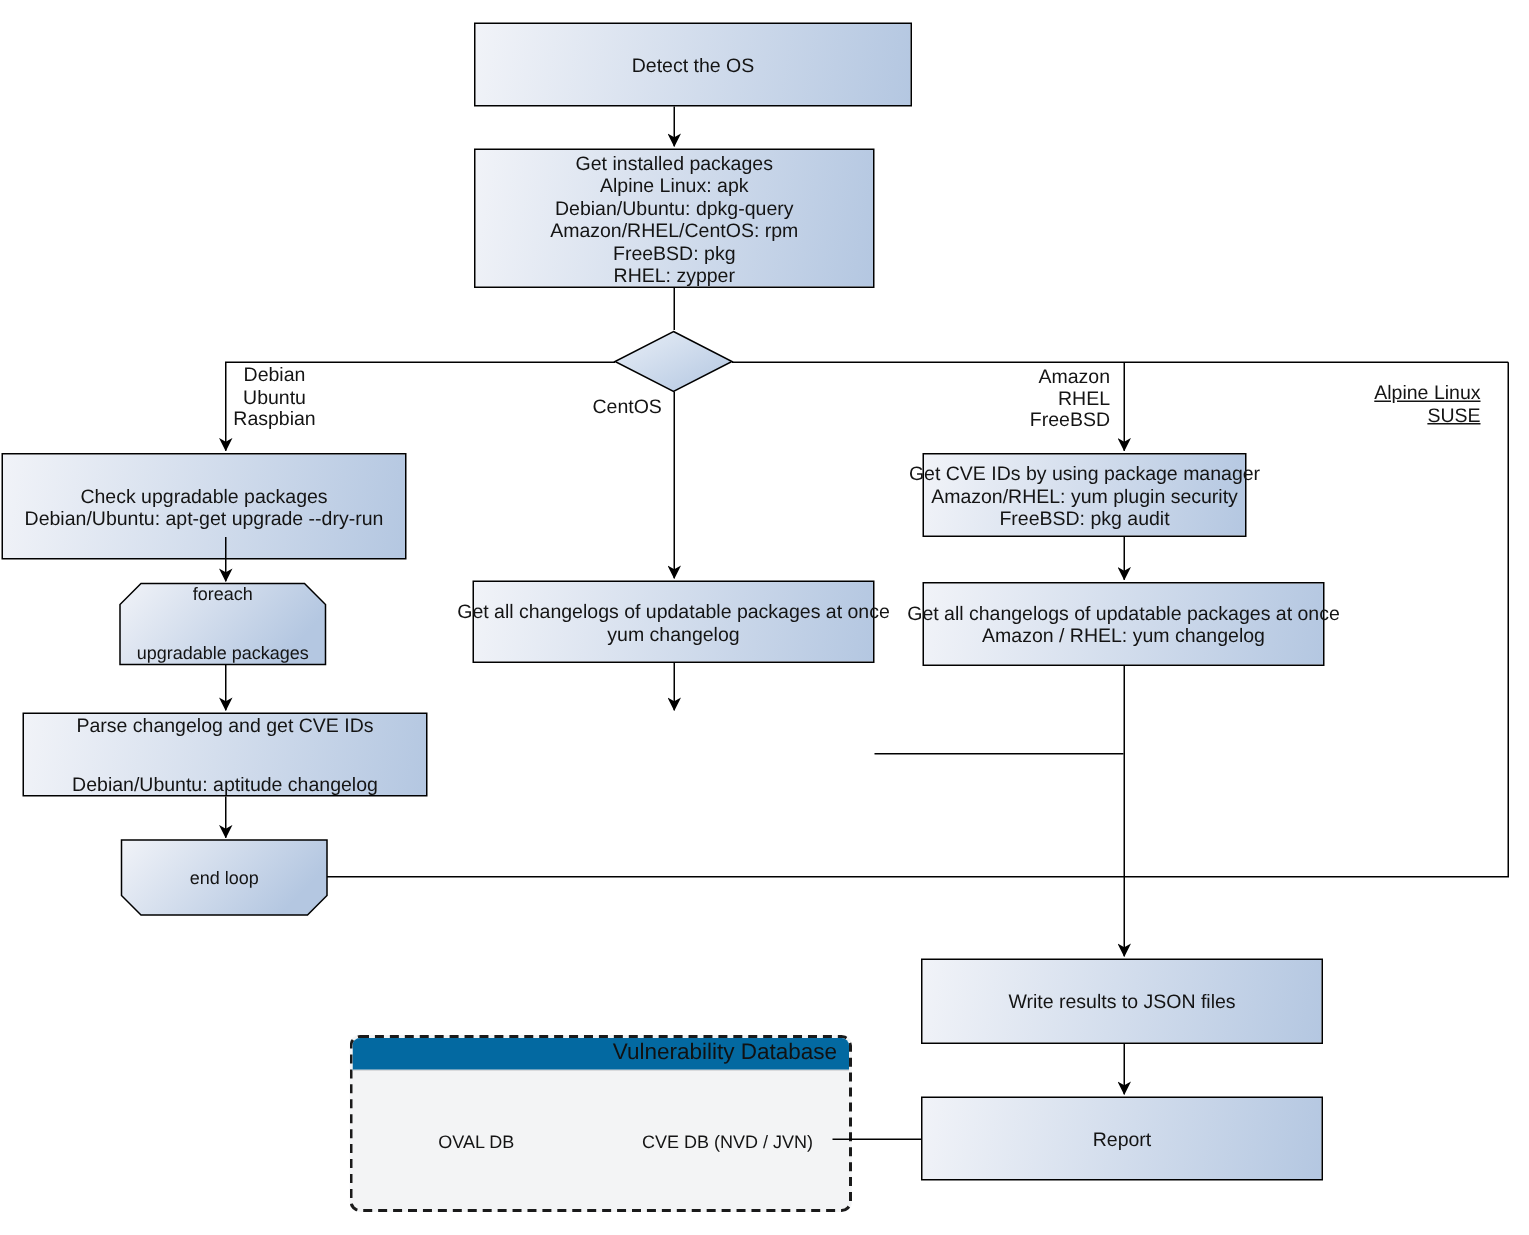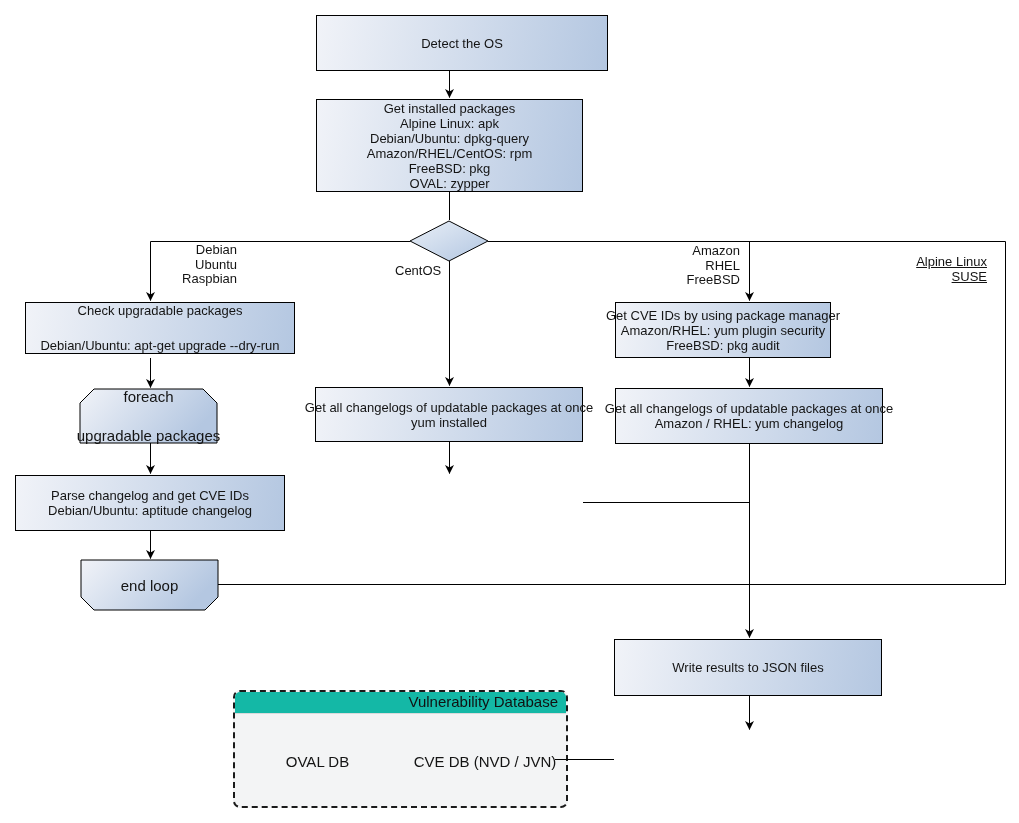--- a/index.html
+++ b/index.html
@@ -21,40 +21,40 @@
     align-items:center;justify-content:center;
     text-align:center;
     font-size:13px;line-height:15px;
   }
   .node div{white-space:nowrap;}
   .shape-label{
     position:absolute;
     display:flex;flex-direction:column;
     align-items:center;justify-content:center;
     text-align:center;
-    font-size:15px;line-height:15px;gap:24px;
+    font-size:12px;line-height:15px;gap:24px;
   }
   .shape-label div{white-space:nowrap;}
   .blabel{
     position:absolute;
     font-size:13px;line-height:14.5px;
     white-space:nowrap;
   }
-  .blabel.center{text-align:right;margin-left:20px;}
+  .blabel.center{text-align:center;}
   .blabel.right{text-align:right;}
   .dbbox{
     position:absolute;left:233px;top:690px;width:335px;height:118px;
     box-sizing:border-box;
     border:2px dashed #1a1a1a;border-radius:7px;
     background:#f3f4f5;
     overflow:hidden;
   }
   .dbheader{
     height:21px;
-    background:#14b8a6;
+    background:#0369a1;
     border-bottom:1px solid #d9dadc;
     text-align:right;
     font-size:15px;line-height:20px;
     padding-right:8px;
     color:#111111;
   }
 </style>
 </head>
 <body>
 
@@ -100,54 +100,57 @@
   <div class="node" style="left:316px;top:15px;width:292px;height:56px;">
     <div>Detect the OS</div>
   </div>
 
   <div class="node" style="left:316px;top:99px;width:267px;height:93px;">
     <div>Get installed packages</div>
     <div>Alpine Linux: apk</div>
     <div>Debian/Ubuntu: dpkg-query</div>
     <div>Amazon/RHEL/CentOS: rpm</div>
     <div>FreeBSD: pkg</div>
-    <div>OVAL: zypper</div>
-  </div>
-
-  <div class="node" style="left:25px;top:302px;width:270px;height:52px;justify-content:space-between;">
+    <div>RHEL: zypper</div>
+  </div>
+
+  <div class="node" style="left:1px;top:302px;width:270px;height:71px;">
     <div>Check upgradable packages</div>
     <div>Debian/Ubuntu: apt-get upgrade --dry-run</div>
   </div>
 
-  <div class="node" style="left:15px;top:475px;width:270px;height:56px;">
+  <div class="node" style="left:15px;top:475px;width:270px;height:56px;justify-content:space-between;">
     <div>Parse changelog and get  CVE IDs</div>
     <div>Debian/Ubuntu: aptitude changelog</div>
   </div>
 
   <div class="node" style="left:315px;top:387px;width:268px;height:55px;">
     <div>Get all changelogs of updatable packages at once</div>
-    <div>yum installed</div>
+    <div>yum changelog</div>
   </div>
 
 
   <div class="node" style="left:615px;top:302px;width:216px;height:56px;">
     <div>Get CVE IDs by using package manager</div>
     <div>Amazon/RHEL: yum plugin security</div>
     <div>FreeBSD: pkg audit</div>
   </div>
 
   <div class="node" style="left:615px;top:388px;width:268px;height:56px;">
     <div>Get all changelogs of updatable packages at once</div>
     <div>Amazon / RHEL: yum changelog</div>
   </div>
 
   <div class="node" style="left:614px;top:639px;width:268px;height:57px;text-align:center;">
     <div>Write results to JSON files</div>
   </div>
 
+  <div class="node" style="left:614px;top:731px;width:268px;height:56px;">
+    <div>Report</div>
+  </div>
 
   <div class="shape-label" style="left:80px;top:389px;width:137px;height:54px;">
     <div>foreach</div>
     <div>upgradable  packages</div>
   </div>
 
   <div class="shape-label" style="left:81px;top:560px;width:137px;height:50px;">
     <div>end loop</div>
   </div>
 

